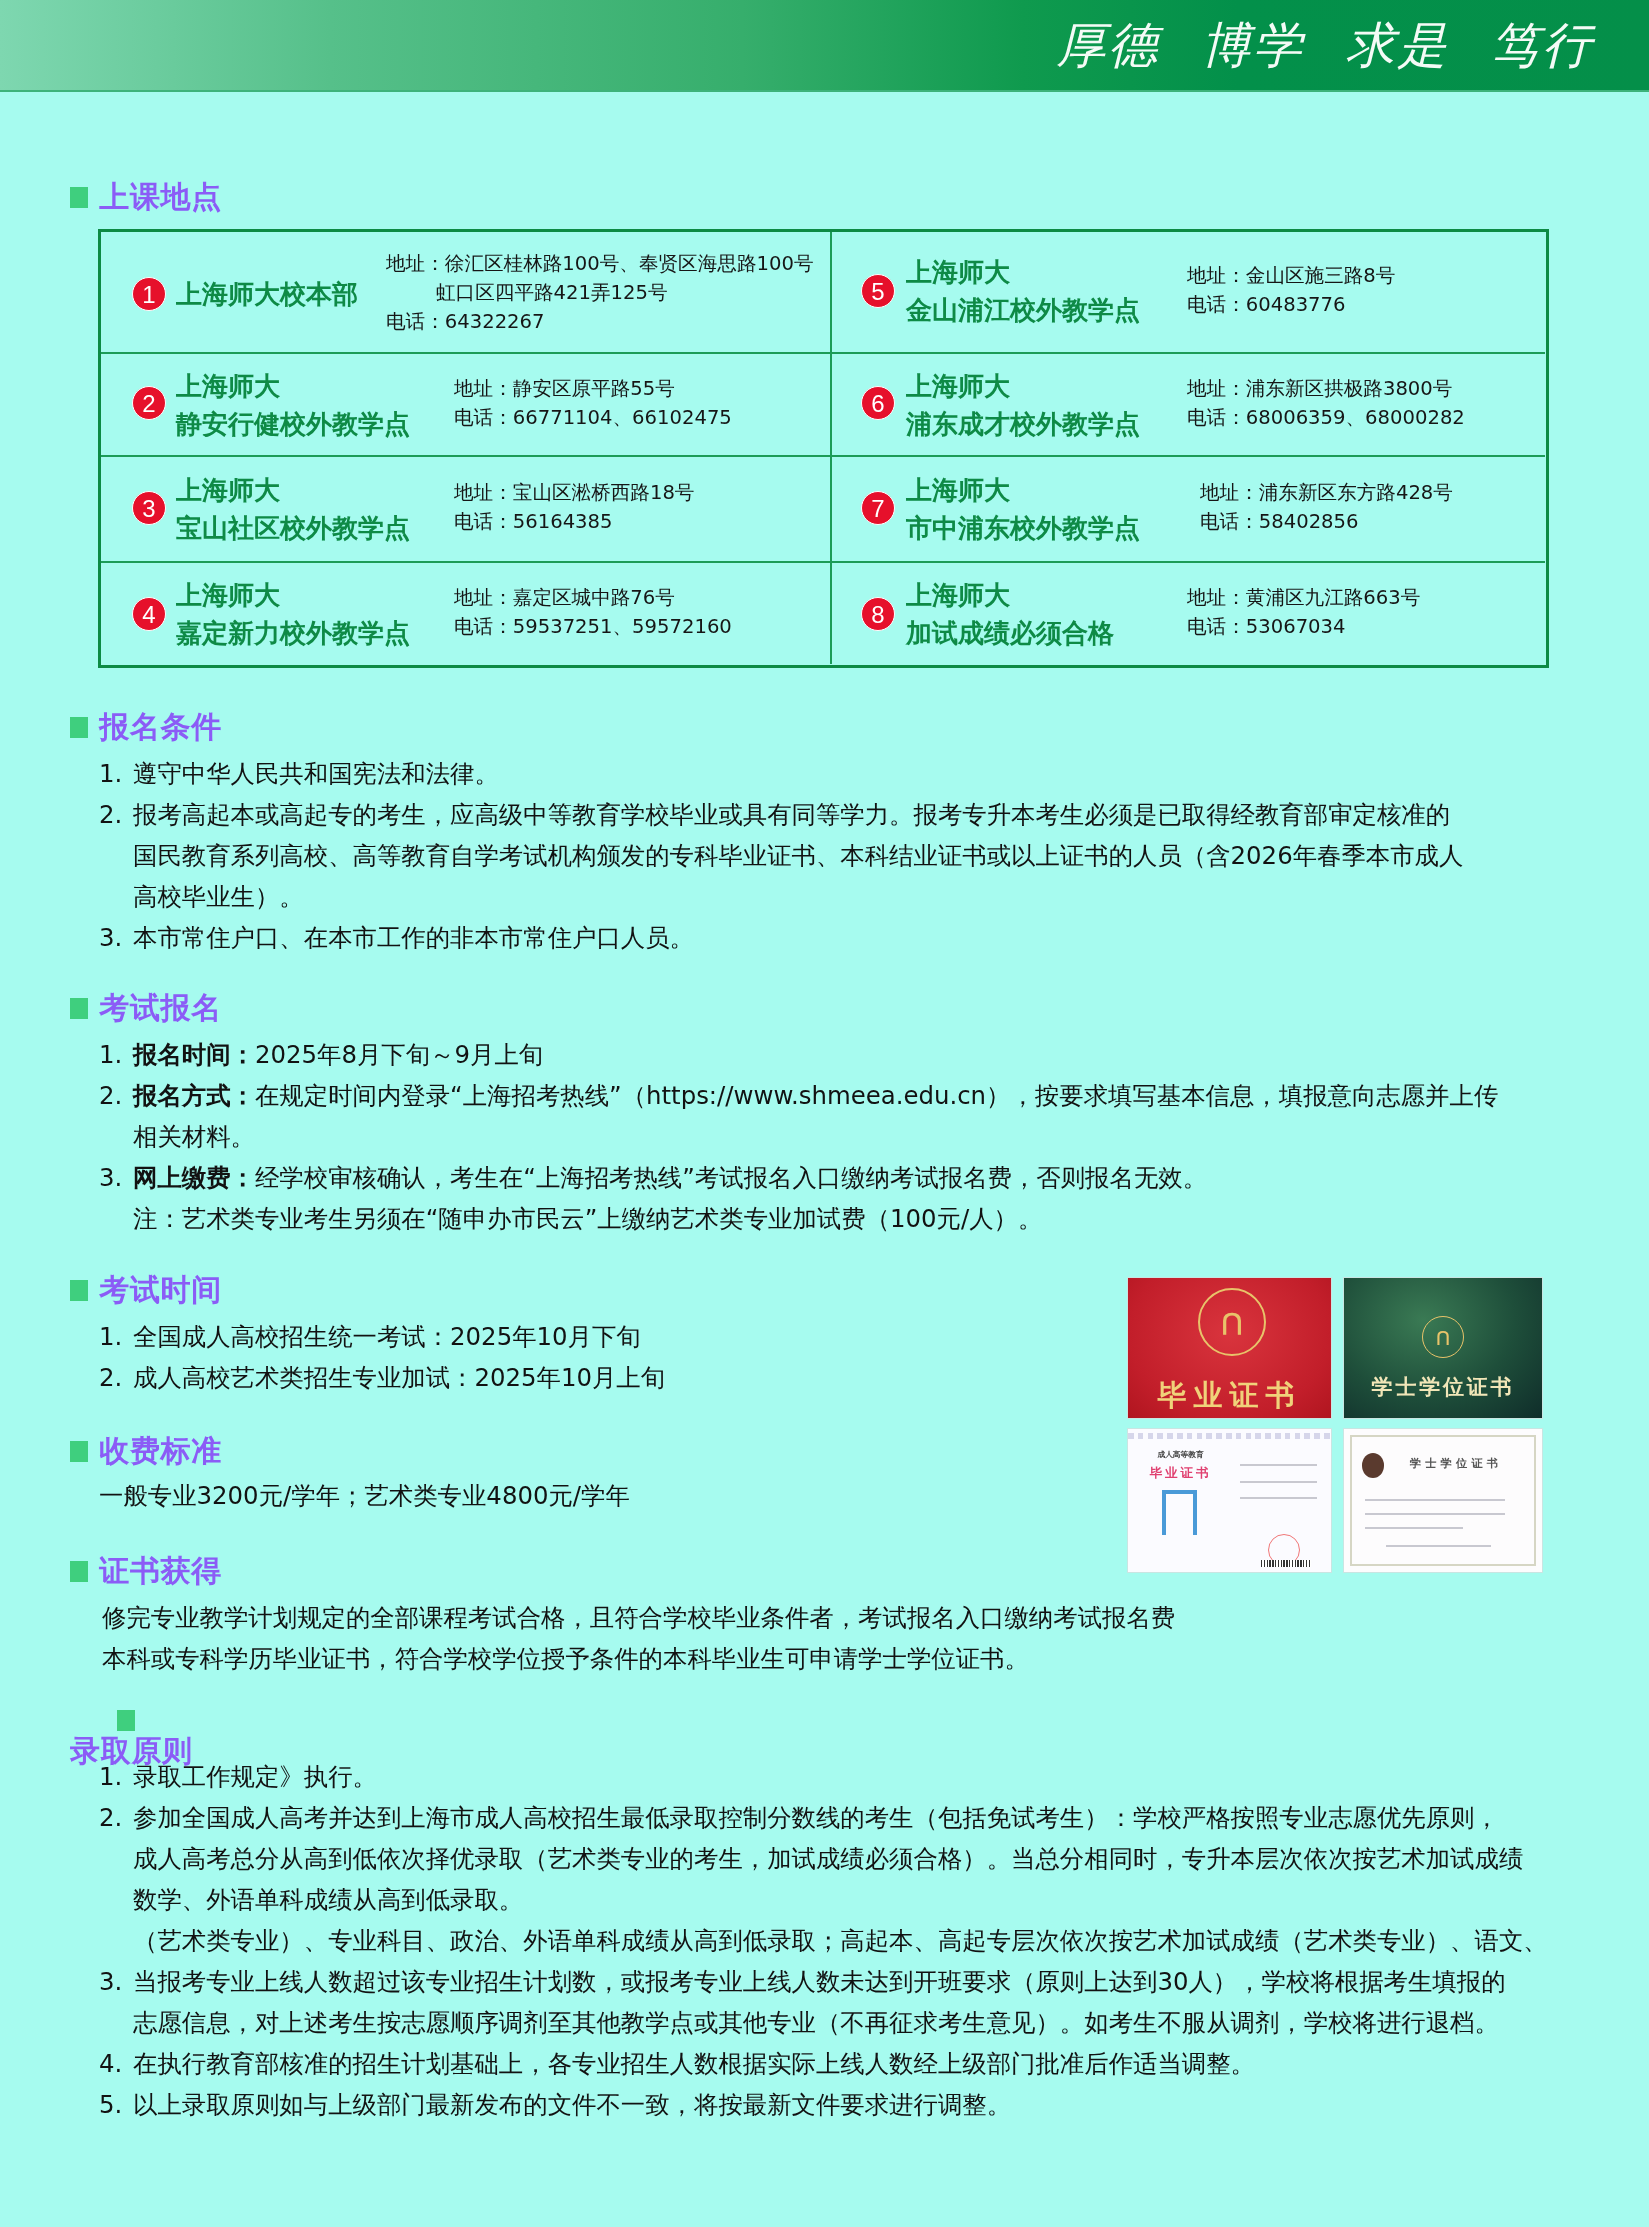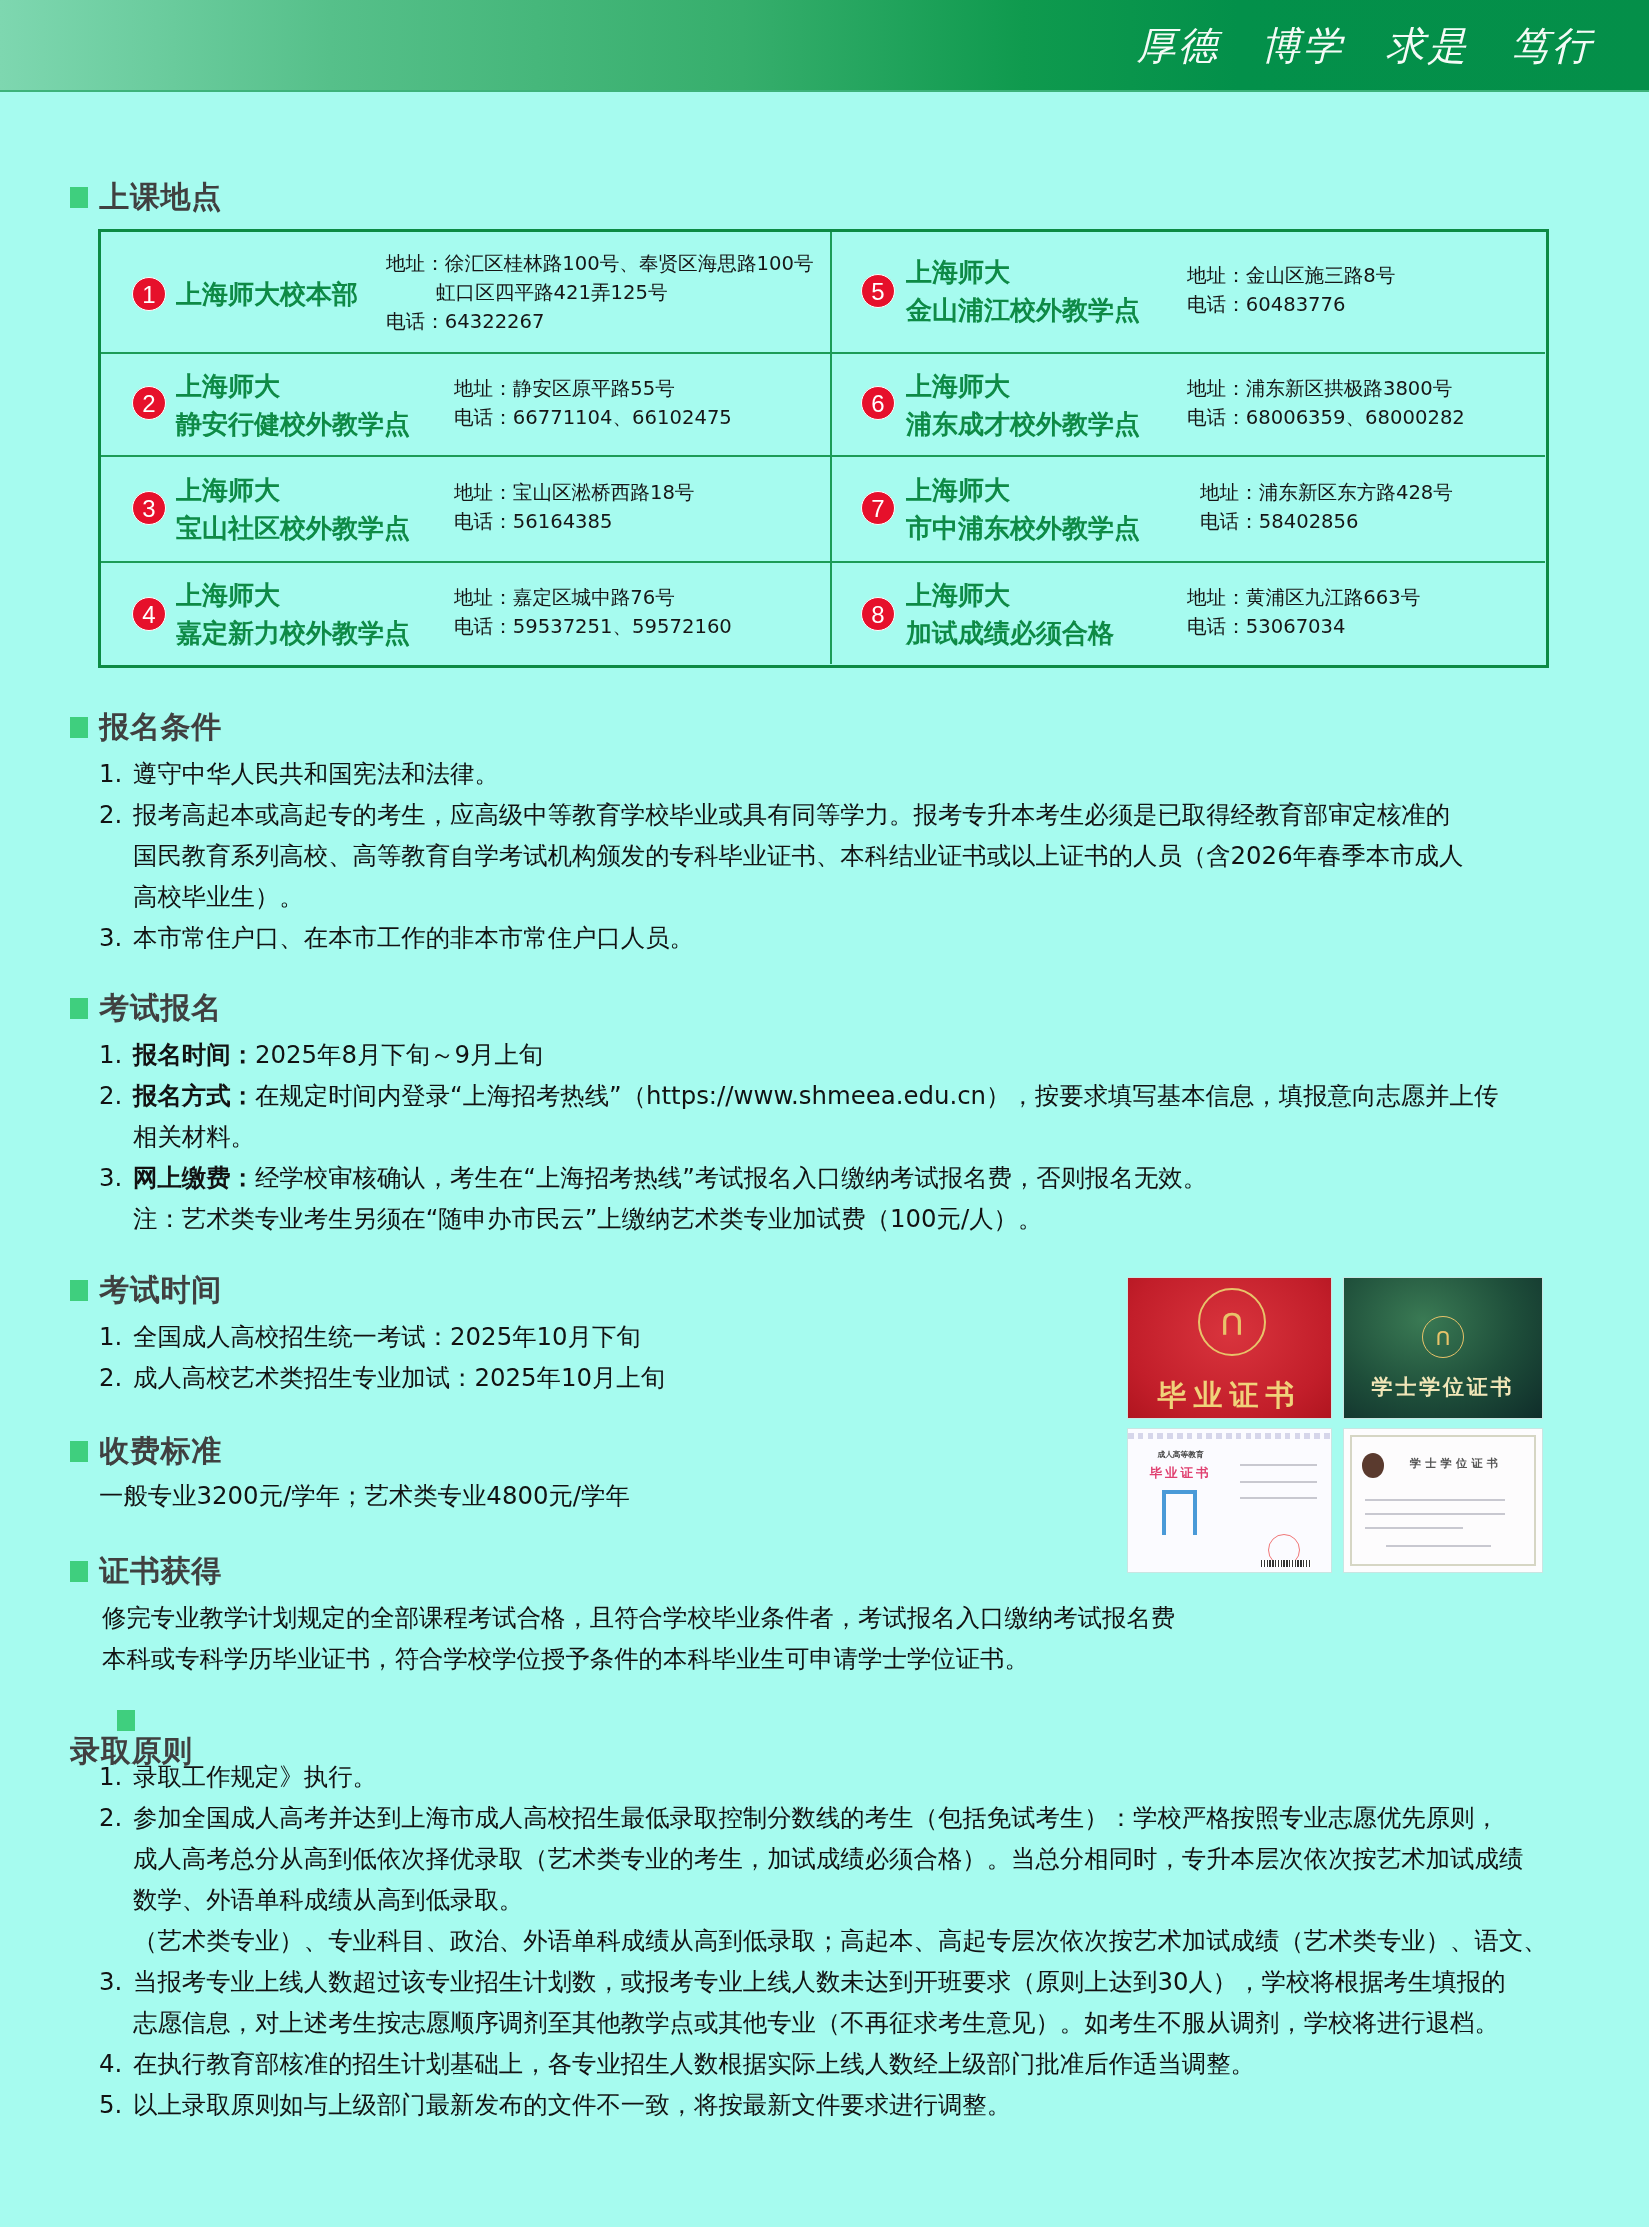--- a/index.html
+++ b/index.html
@@ -14,27 +14,27 @@
   .header {
     position: absolute; left: 0; top: 0; width: 1650px; height: 92px;
     background: linear-gradient(90deg, #7ed7b0 0%, #56c08a 20%, #36ae6c 45%, #0f9a4e 62%, #03904a 75%, #048f49 100%);
     border-bottom: 2.8px solid #3db27a;
   }
   .motto {
     position: absolute; right: 56px; top: 18px;
     display: flex; gap: 41px;
     color: #f4fbf6;
     font-family: "DejaVu Serif", "Liberation Serif", serif;
-    font-size: 39px; font-style: italic; letter-spacing: 2.8px;
+    font-size: 49px; font-style: italic; letter-spacing: 2.8px;
     line-height: 56px;
   }
   .section-title {
     position: absolute; left: 70px;
     display: flex; align-items: center;
-    font-size: 30px; font-weight: bold; color: #404040;
+    font-size: 30px; font-weight: bold; color: #8b5cf6;
     letter-spacing: 0.7px;
   }
   .section-title .sq {
     width: 18px; height: 21px; background: #3fcf7e; margin-right: 11.2px;
   }
   
   .loc-table {
     position: absolute; left: 98px; top: 229px; width: 1451px; height: 439px;
     border: 3.5px solid #0d8a44;
     display: grid;

